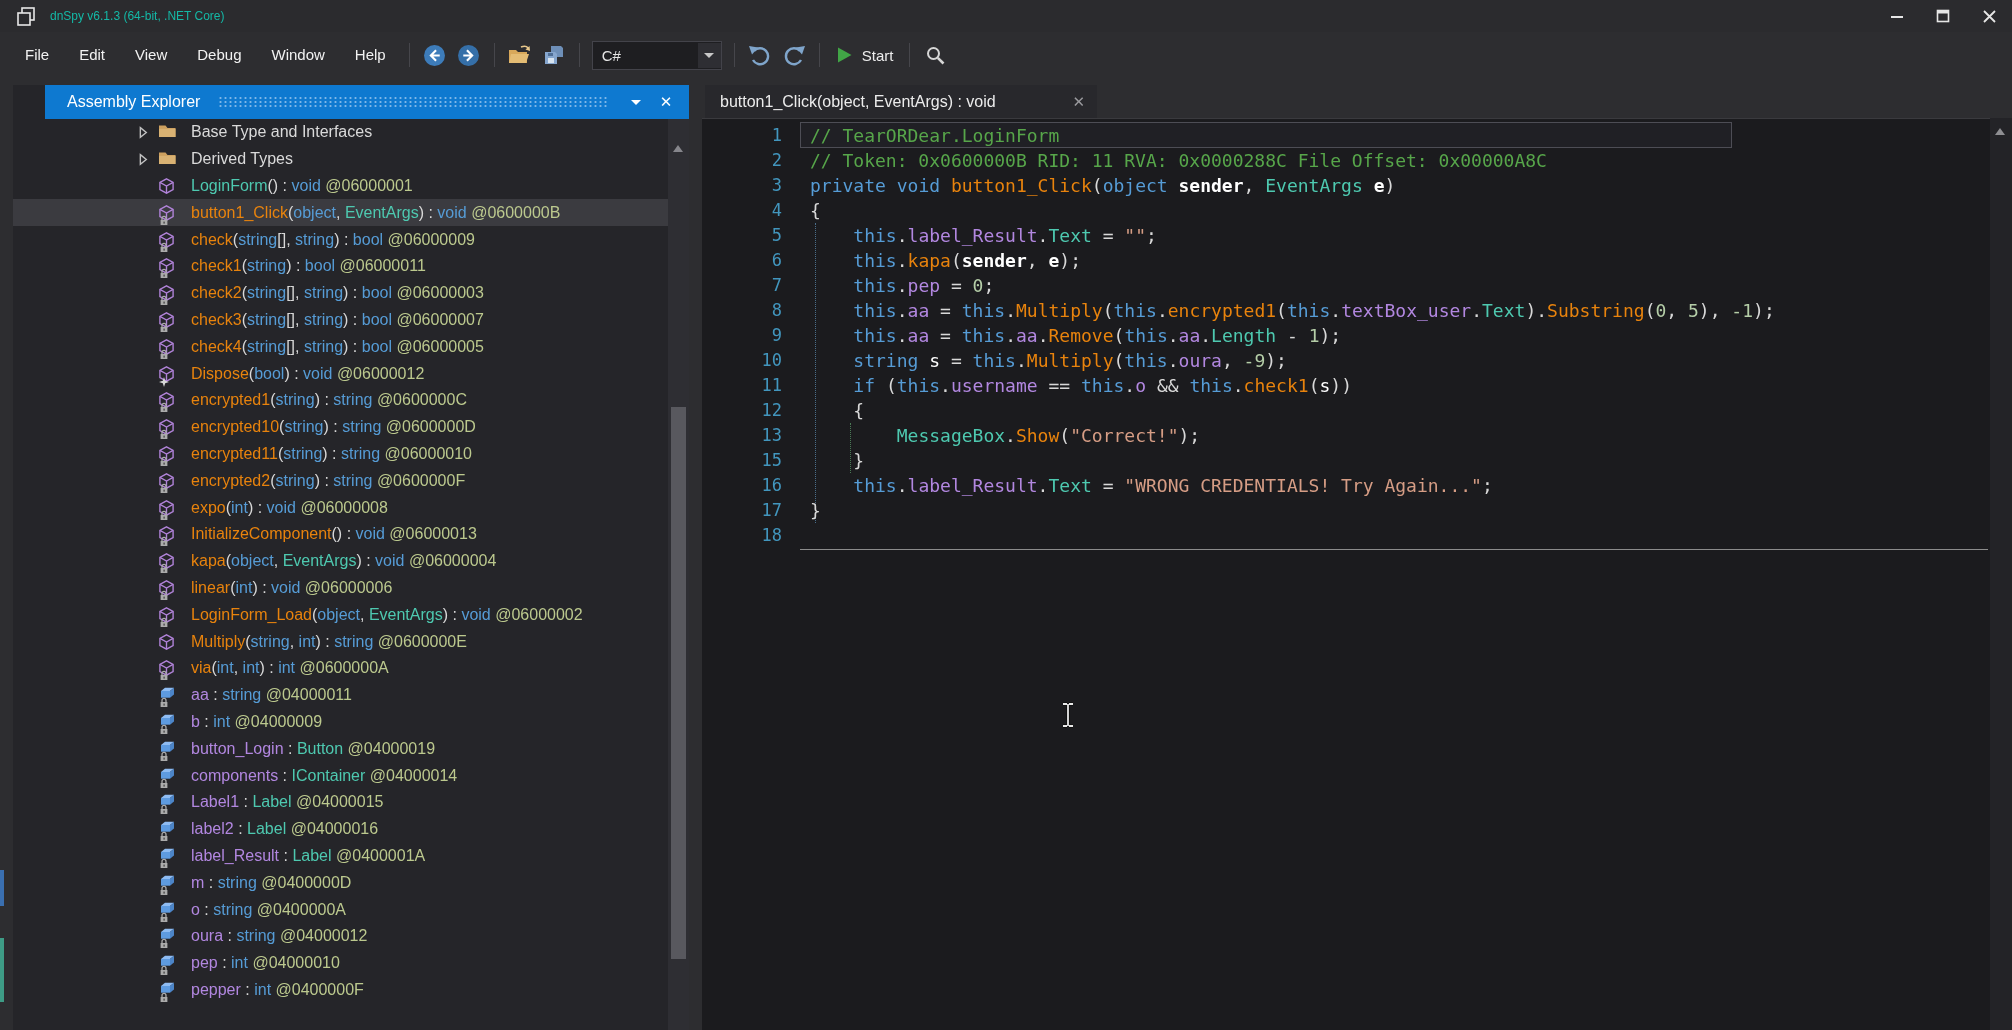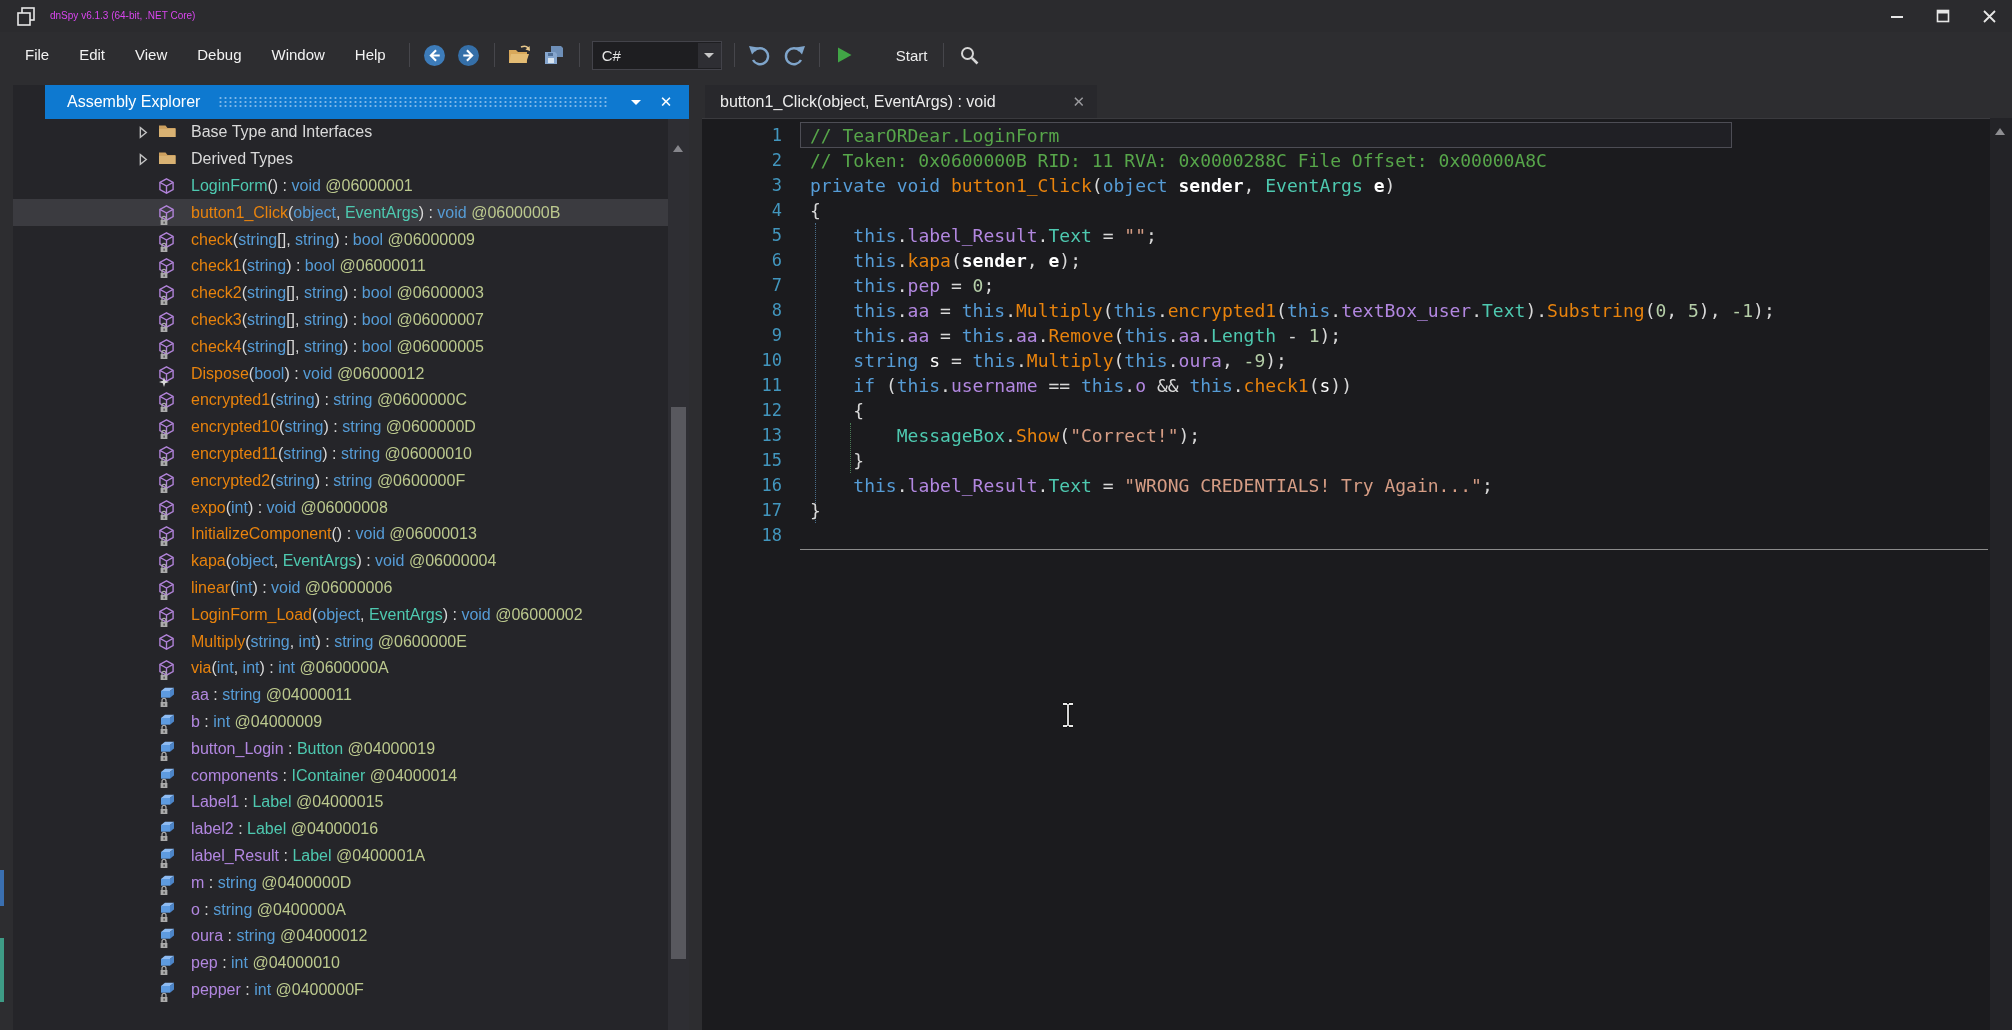--- a/index.html
+++ b/index.html
@@ -1,34 +1,34 @@
 <!DOCTYPE html>
 <html style="--kw: #569CD6; --m: #E8830D; --f: #B287E0; --t: #4EC9B0; --cm: #57A64A; --s: #D69D85; --n: #B5CEA8; --p: #D8D8D8; --prm: #FFFFFF; --loc: #FFFFFF; --tok: #BCC98E; --cls: #4EC9B0; --plain: #DADADA; --lineno: #4296BE; --header: #0E79D0; --icon_purple: #B183D9; --icon_blue: #5E9BE0; --icon_tan: #D8AC62; --start_green: #41A546;"><head>
 <meta charset="utf-8">
 <style>
   html,body{margin:0;padding:0;background:#1A1A1C;}
   #page{position:relative;width:2012px;height:1030px;background:#2D2D30;overflow:hidden;
         font-family:"Liberation Sans",sans-serif;color:#DADADA;-webkit-font-smoothing:antialiased;}
   
   #titlebar{position:absolute;left:0;top:0;right:0;height:32px;background:#2B2B2E;}
   #app-icon{position:absolute;left:14px;top:5px;width:24px;height:24px;}
-  #title-text{position:absolute;left:50px;top:0;line-height:32px;font-size:10px;color:#d946ef;white-space:nowrap;}
+  #title-text{position:absolute;left:50px;top:0;line-height:32px;font-size:12px;color:#14b8a6;white-space:nowrap;}
   .win-btns{position:absolute;right:0;top:0;height:32px;display:flex;}
   .win-btn{width:46px;height:32px;display:flex;align-items:center;justify-content:center;color:#E6E6E6;}
   
   #menubar{position:absolute;left:0;top:32px;right:0;height:46px;background:#2D2D30;display:flex;align-items:center;}
   .menu-item{padding:0 15px;font-size:15px;color:#F2F2F2;line-height:46px;}
   .tb-sep{width:1px;height:24px;background:#46464B;margin:0 8px;}
   .tb-btn{display:flex;align-items:center;justify-content:center;width:34px;height:32px;}
   #lang-combo{display:flex;width:128px;height:27px;background:#1E1E21;border:1px solid #43434A;align-items:center;margin:0 4px;}
   #lang-combo .val{flex:1;padding-left:9px;font-size:15px;color:#E4E4E4;}
   #lang-combo .dd{width:23px;height:25px;background:#2E2E33;display:flex;align-items:center;justify-content:center;}
   .caret-down{width:0;height:0;border-left:5px solid transparent;border-right:5px solid transparent;border-top:5px solid #C8C8C8;}
   #start-btn{display:flex;align-items:center;gap:9px;padding:0 8px;height:32px;}
-  #start-label{font-size:15px;color:#EDEDED;margin-left:34px;}
+  #start-label{font-size:15px;color:#EDEDED;}
   
   #explorer{position:absolute;left:13px;top:85px;width:676px;bottom:0;background:#252529;}
   #explorer-header{position:absolute;left:0;top:0;right:0;height:34px;background:#0E79D0;display:flex;align-items:center;margin-left:32px;}
   #explorer-title{font-size:16px;color:#FFFFFF;padding-left:22px;white-space:nowrap;}
   #explorer-dots{flex:1;height:12px;margin:0 16px 0 18px;
      background-image:radial-gradient(rgba(235,244,255,.5) 1px, transparent 1.3px);
      background-size:5px 4px;}
   #explorer-chevron{width:26px;display:flex;justify-content:center;}
   .caret-down-w{width:0;height:0;border-left:5px solid transparent;border-right:5px solid transparent;border-top:5px solid #FFFFFF;}
   #explorer-close{width:34px;color:#FFFFFF;font-size:15px;text-align:center;padding-right:6px;}

